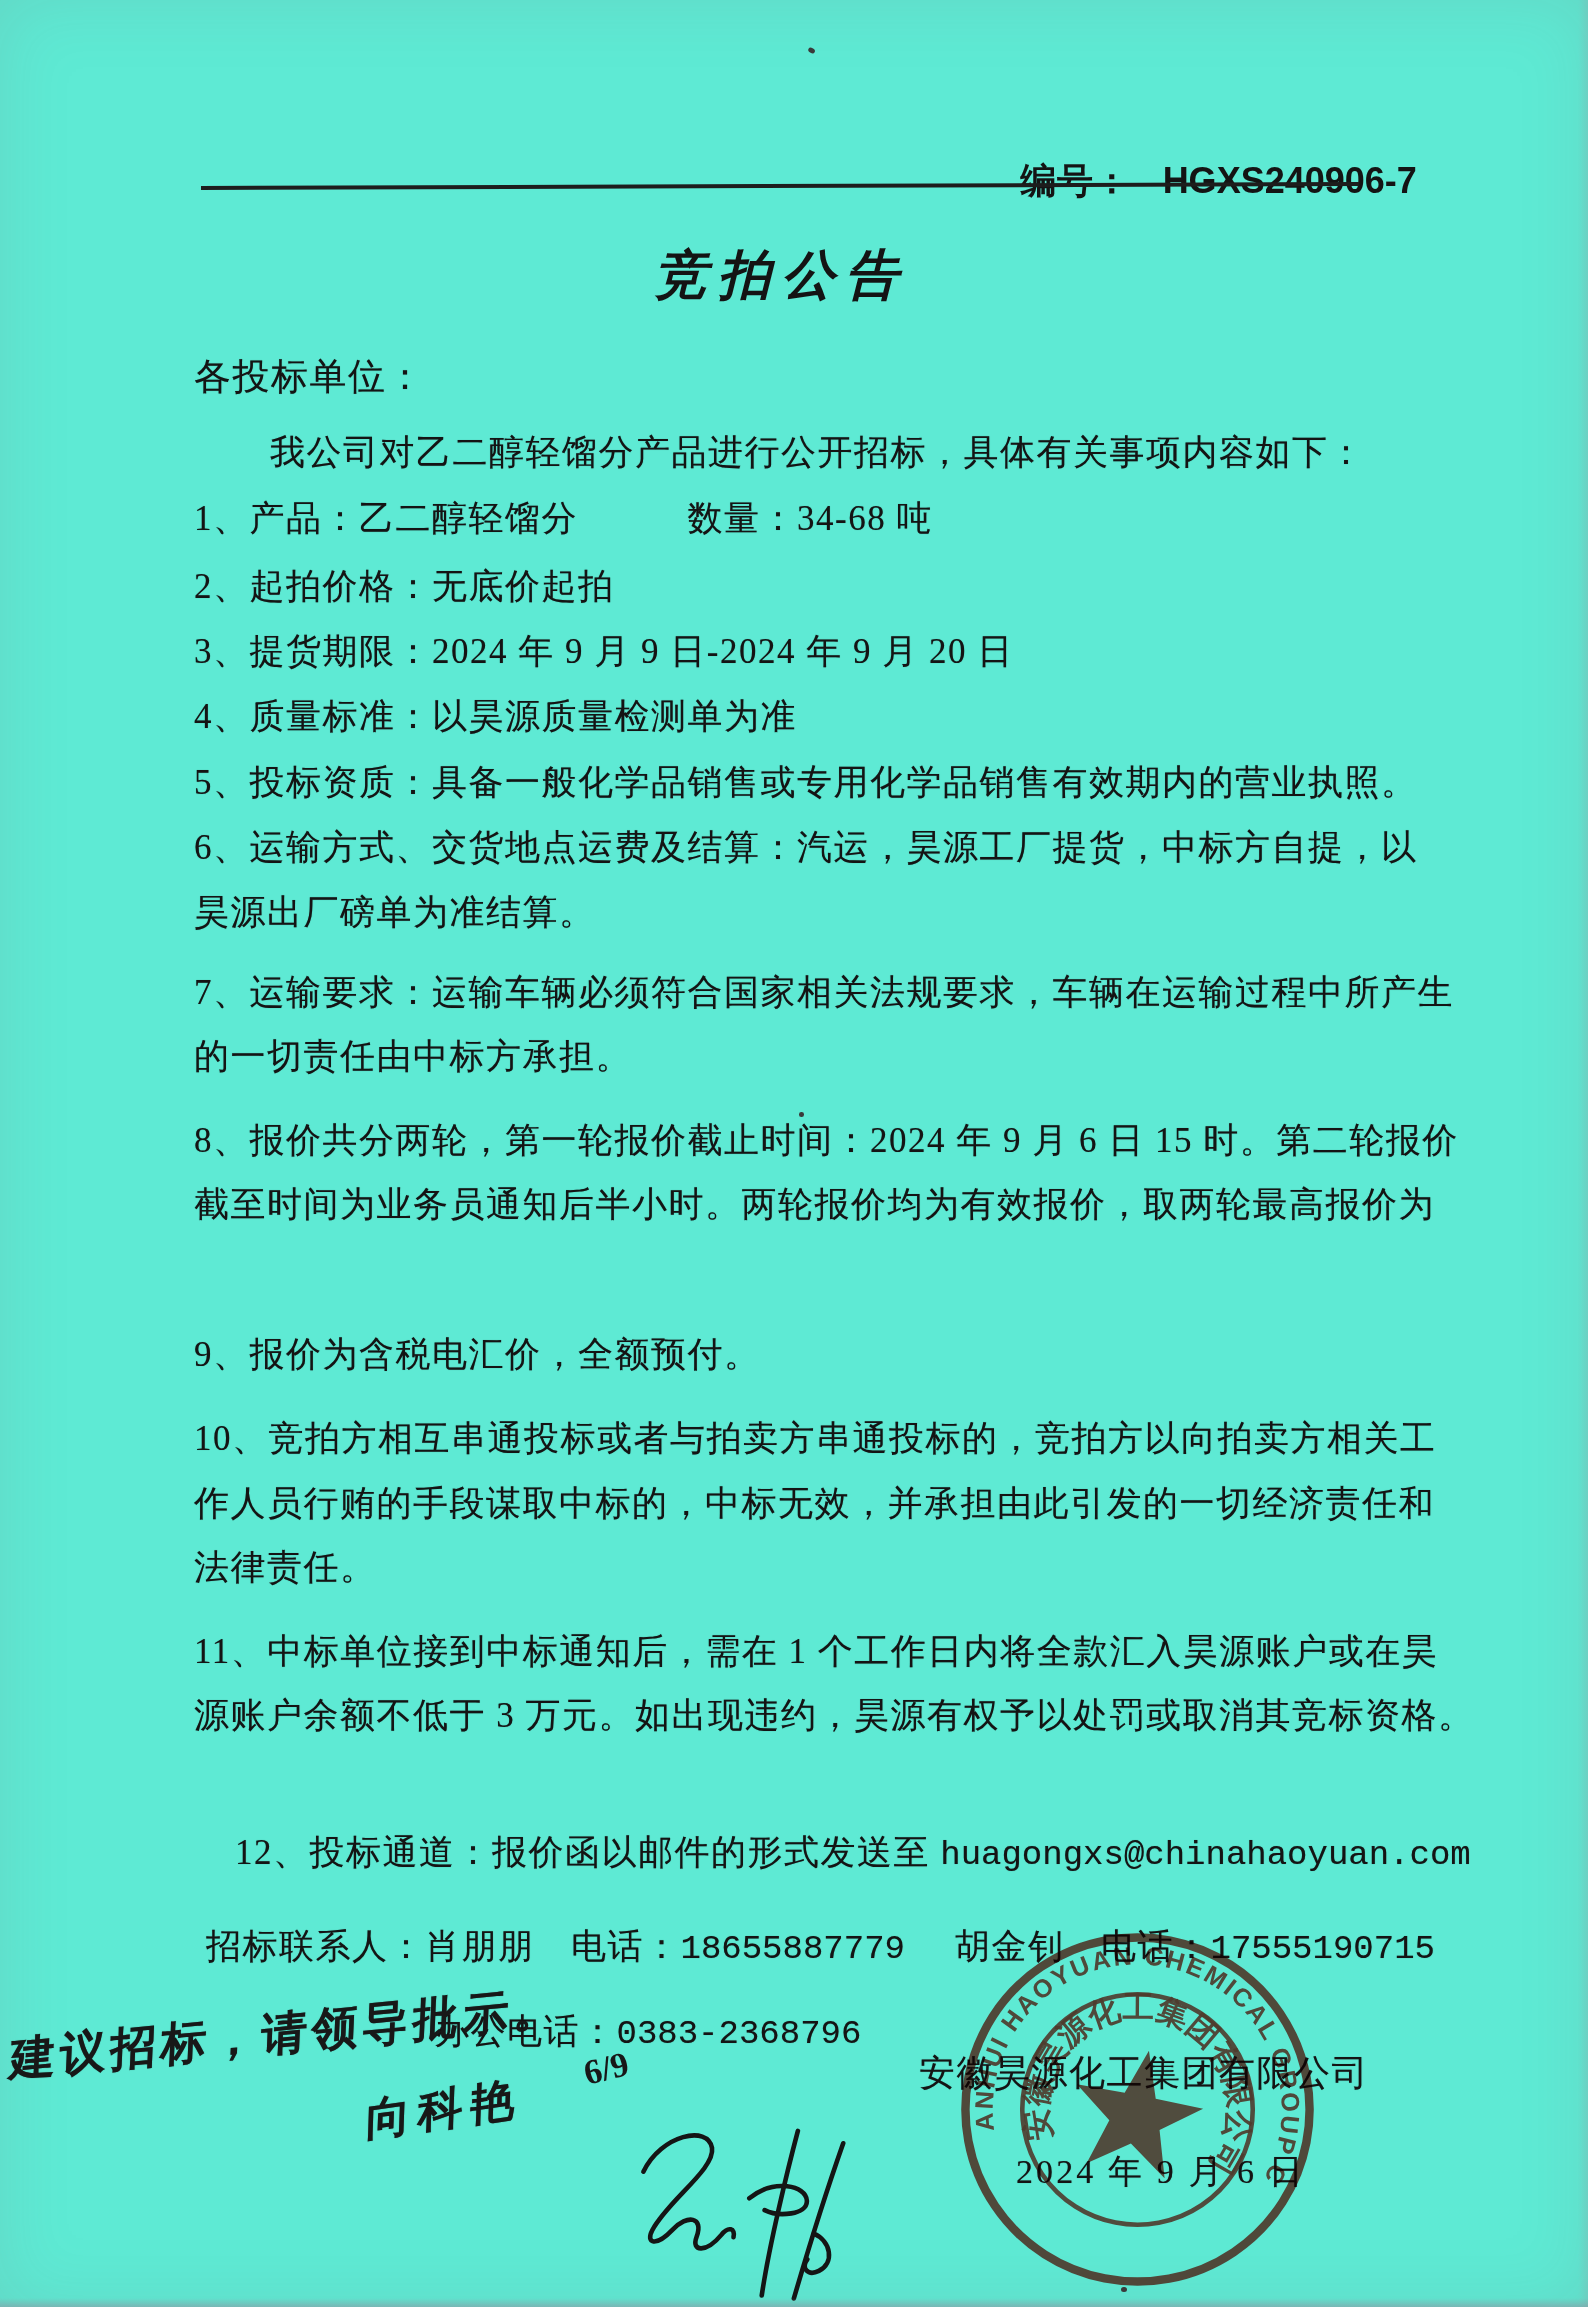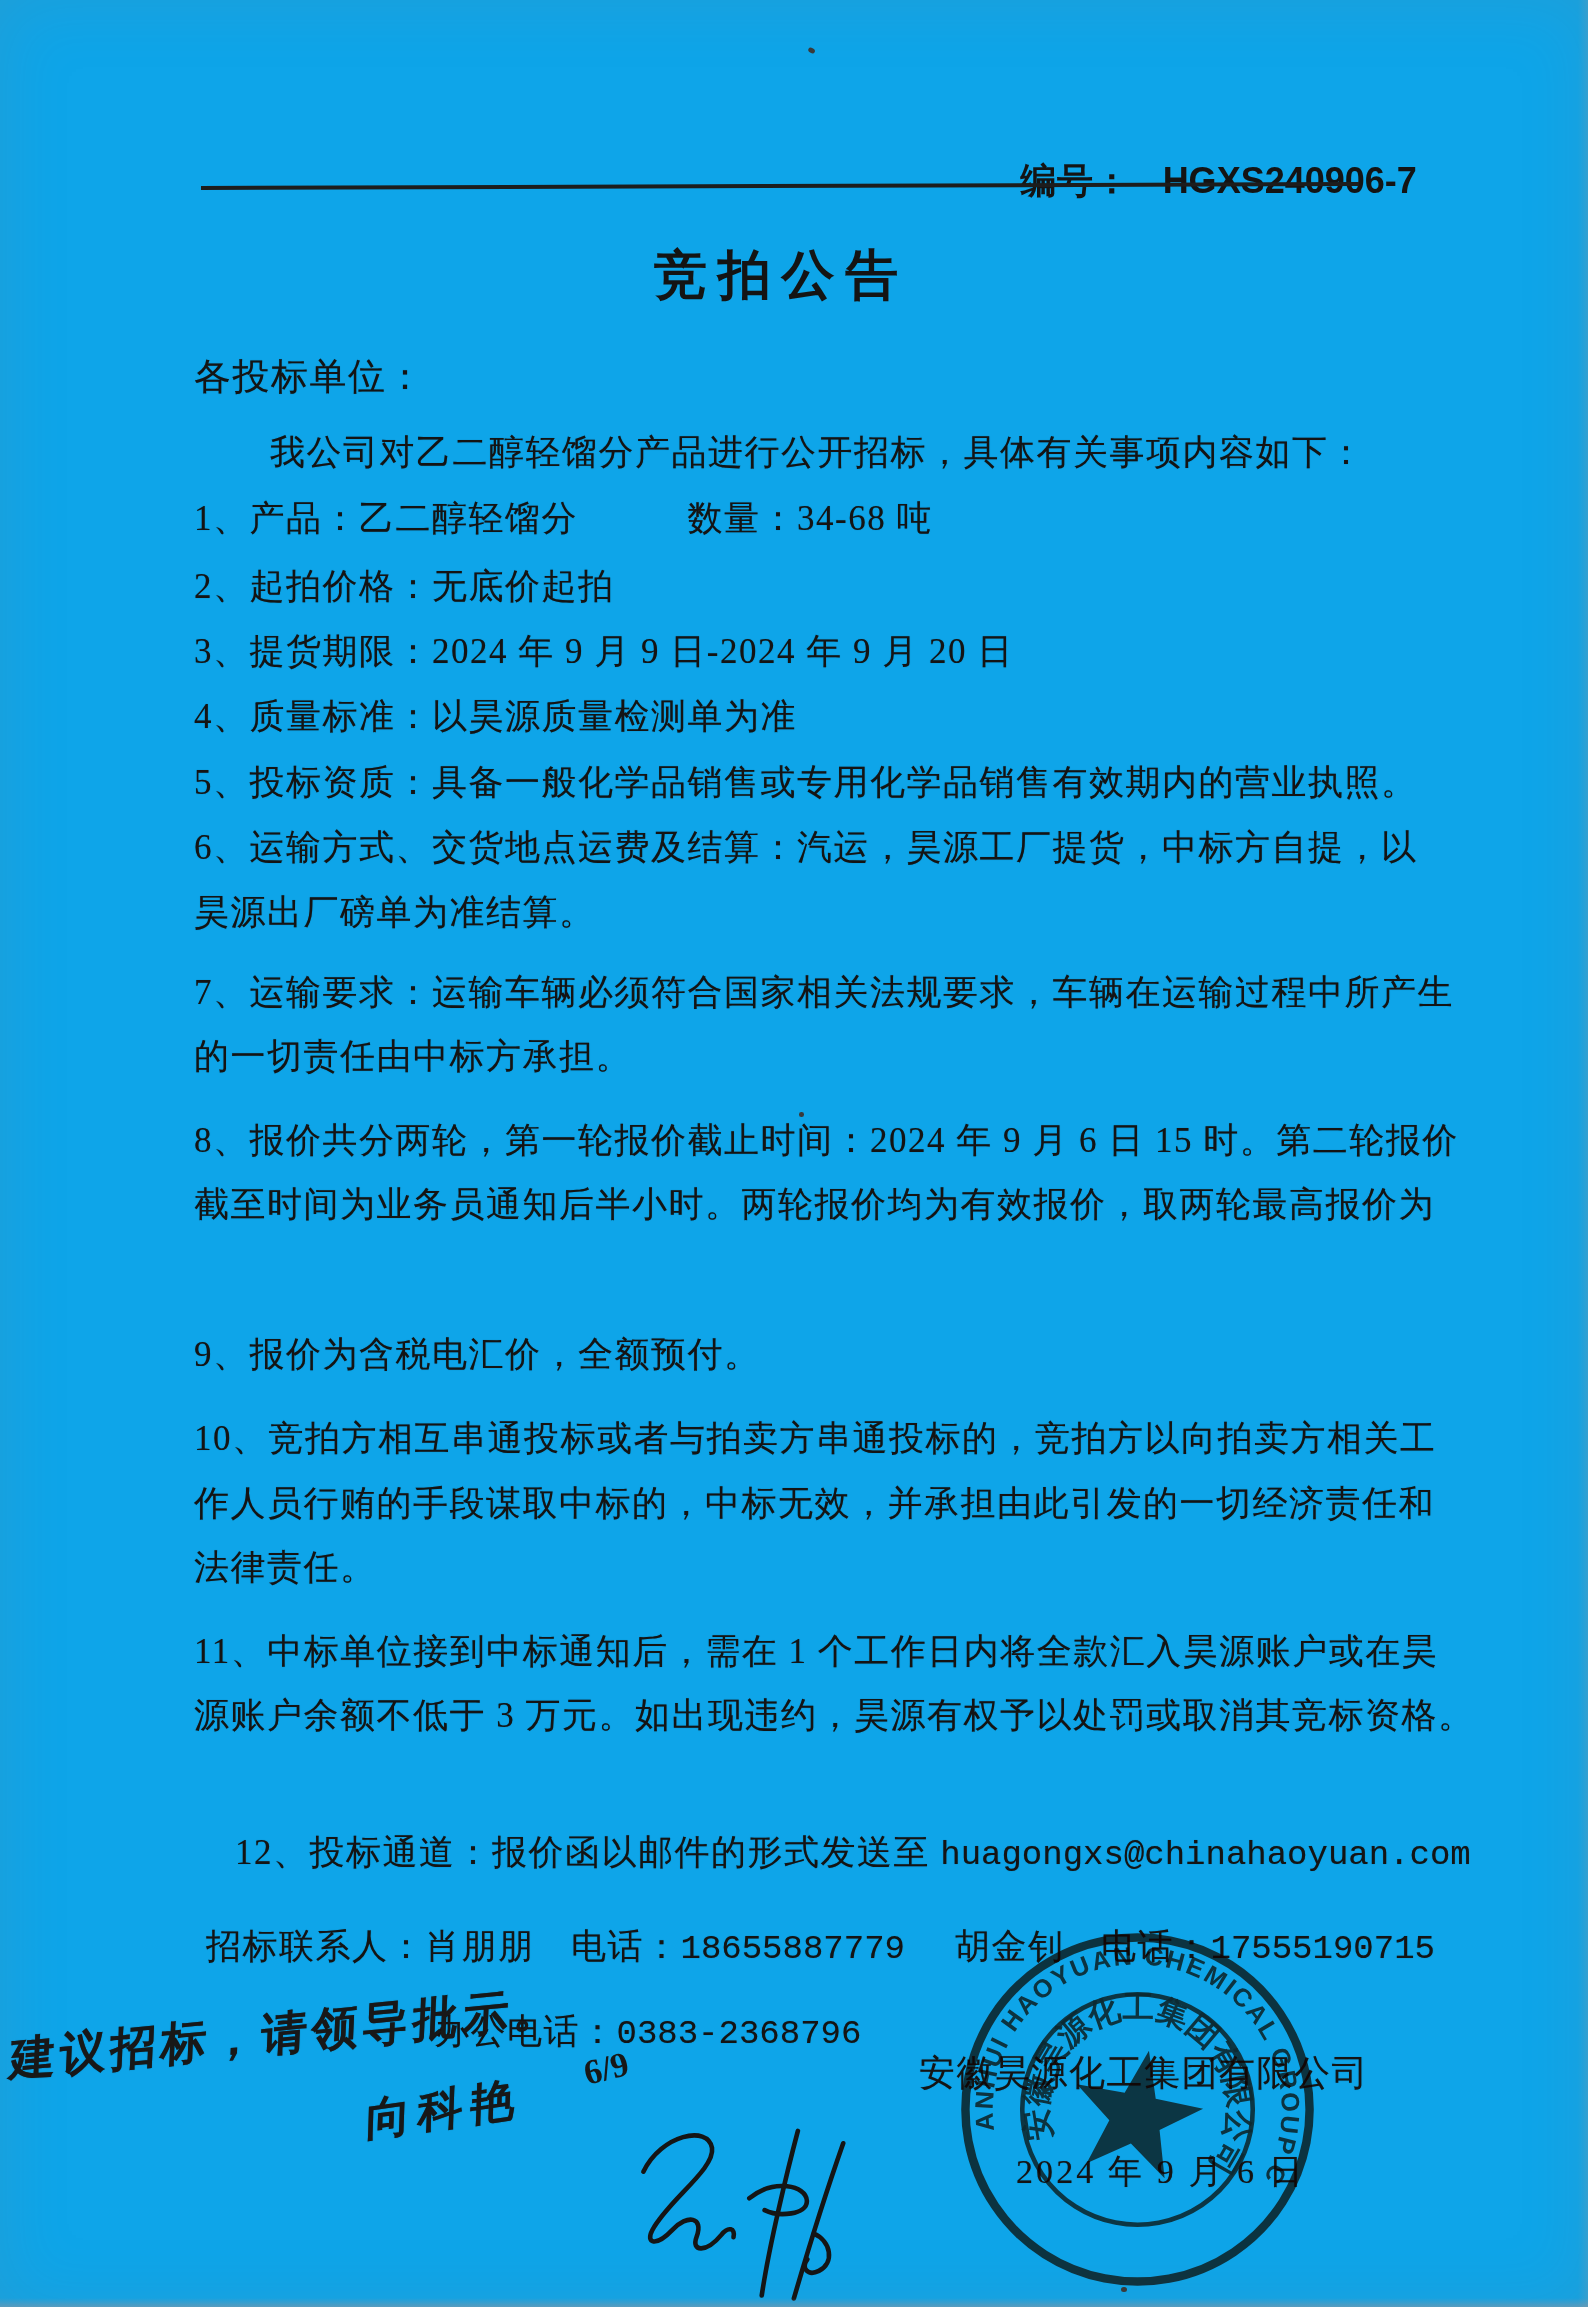--- a/index.html
+++ b/index.html
@@ -1,20 +1,20 @@
 <!DOCTYPE html>
 <html style="font-size:12.3px"><head>
 <meta charset="utf-8">
 <style>
   html,body { margin:0; padding:0; background:#8b8f94; }
   .page {
     position: relative;
     width: 1589px; height: 2307px;
     margin: 0 auto;
-    background: #0ea5e9;
+    background: #5eead4;
     overflow: hidden;
     font-family: "Liberation Serif", "DejaVu Serif", serif;
     color: #141414;
     box-shadow: inset 0 0 69px rgba(120,125,130,.18);
   }
   .edge-bottom {
     position:absolute; left:0; bottom:0; width:100%; height:9.2px;
     background: linear-gradient(to bottom, rgba(150,158,168,0), rgba(140,150,162,.55));
   }
   .edge-right {
@@ -27,21 +27,21 @@
     font-weight:bold; font-size:36px; letter-spacing:0.8px;
     white-space:pre;
   }
   .docno .val { margin-left:32px; letter-spacing:0; }
   .rule {
     position:absolute; left:201px; top:184px; width:1158px; height:3.8px;
     background:#1d1d1d; transform:rotate(-0.2deg);
   }
   .title {
     position:absolute; left:0; top:240px; width:1563px;
-    text-align:center; font-size:53px; font-weight:bold; letter-spacing:10.8px;
+    text-align:center; font-size:53px; font-weight:bold; letter-spacing:10.8px;font-style:italic;
   }
   .line {
     position:absolute; left:194px;
     font-size:35px; letter-spacing:1.5px; white-space:pre;
     text-shadow: 0 0 0.8px rgba(20,20,20,.45);
   }
   .salutation { top:352px; font-size:37px; }
   .intro { left:270px; top:429px;text-align:right; }
   .typewriter { font-family:"Liberation Mono","DejaVu Sans Mono",monospace; letter-spacing:0; font-size:34px;margin-top:43px; }
   .contact-a { left:165px; top:1883px; }

